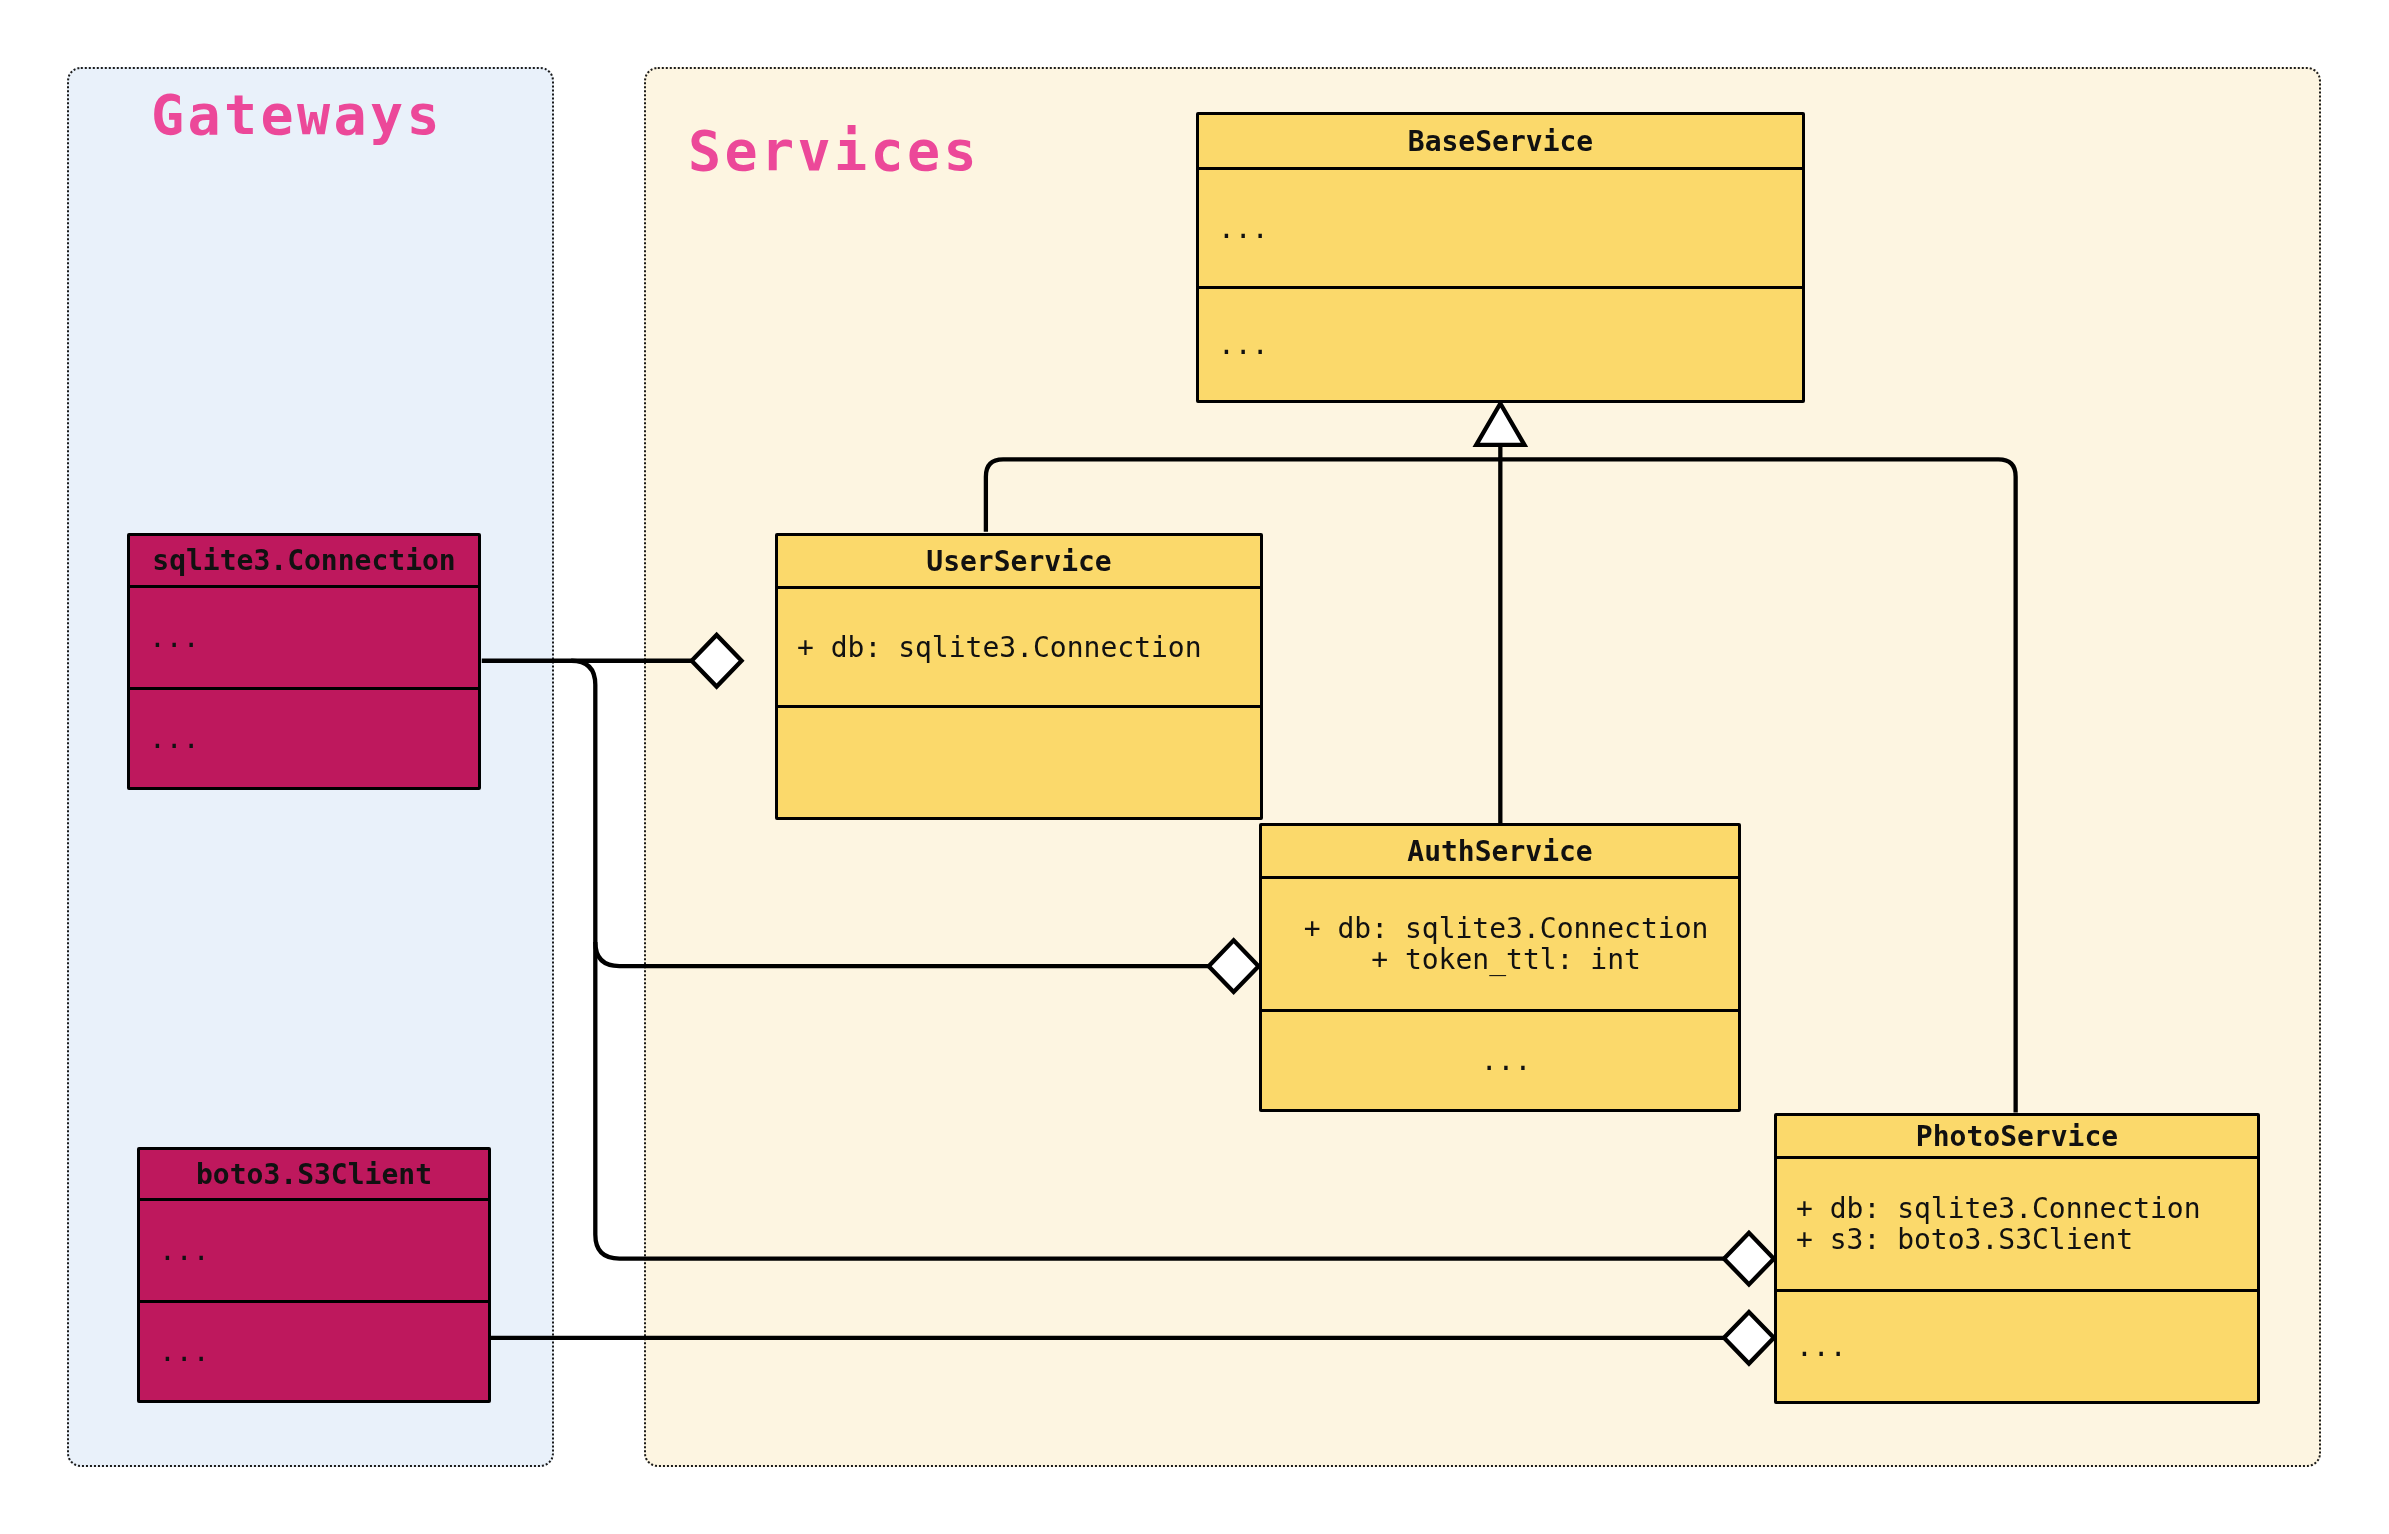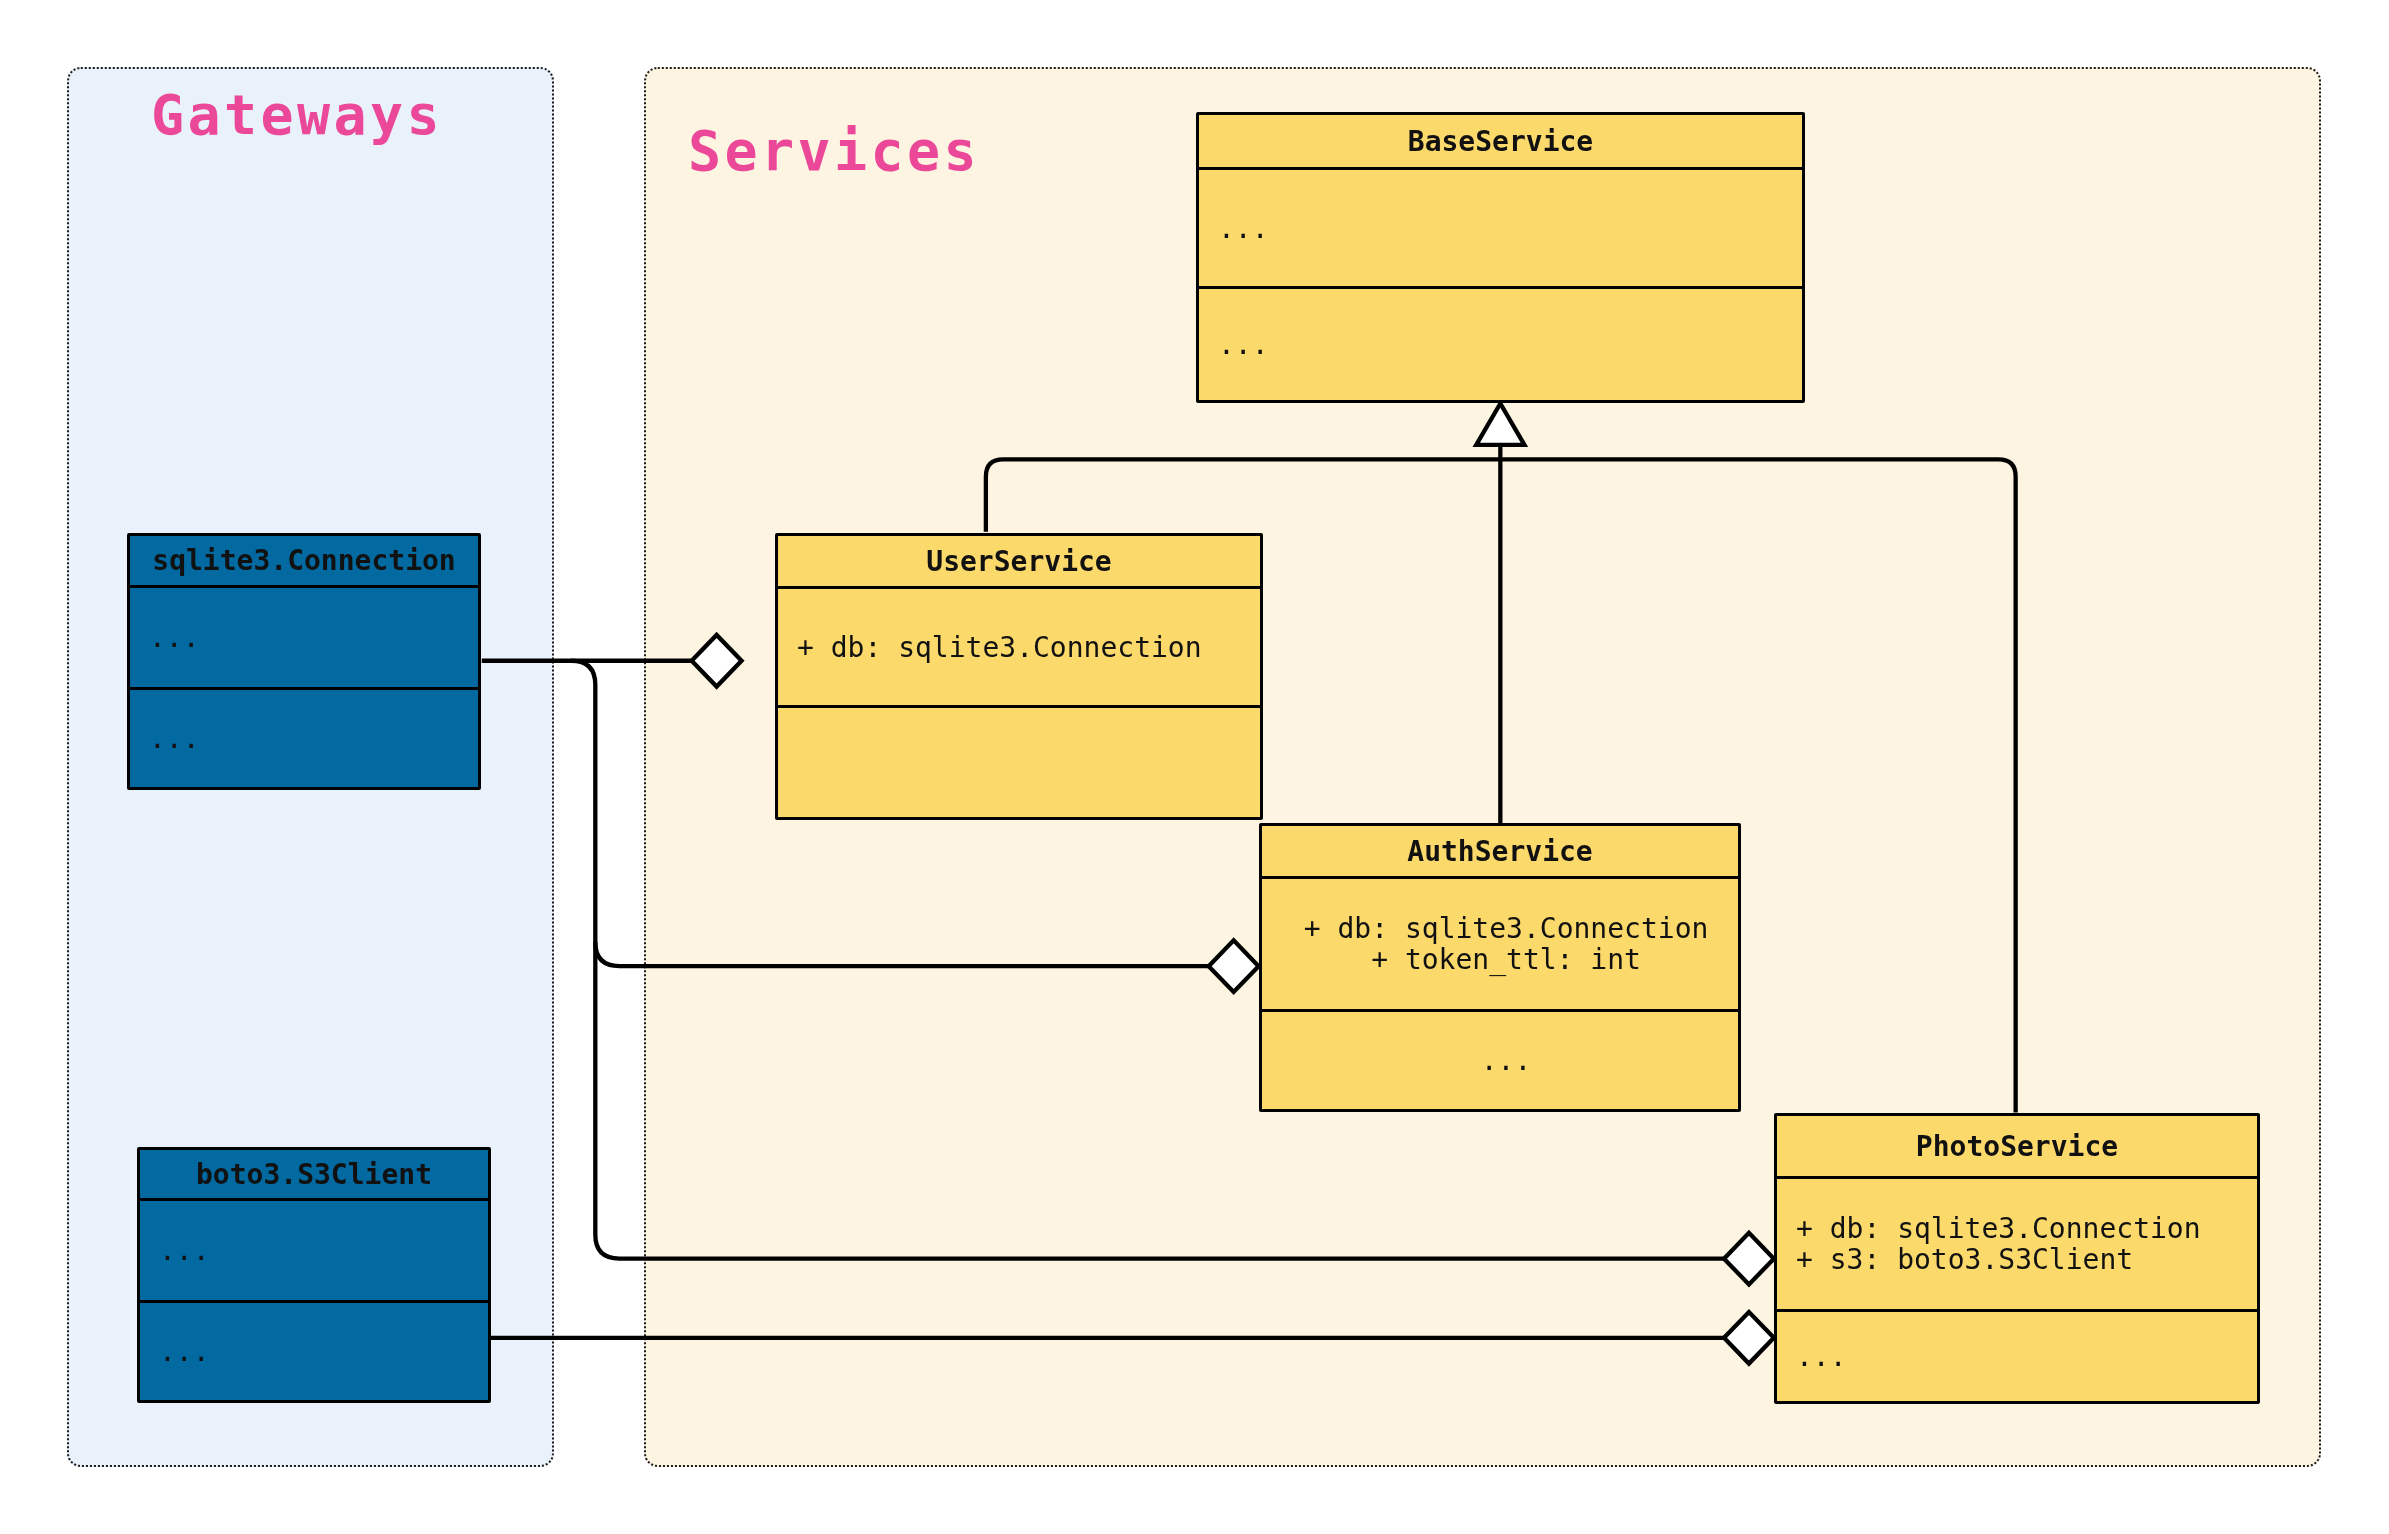--- a/index.html
+++ b/index.html
@@ -45,21 +45,21 @@
   .uml-box {
     position: absolute;
     z-index: 3;
     background: #FBD96B;
     border: 3.4px solid #000000;
     border-radius: 2px;
     display: flex;
     flex-direction: column;
     font-size: 28px;
   }
-  .uml-box.blue { background: #0369a1; }
+  .uml-box.blue { background: #be185d; }
 
   .c-title {
     display: flex; align-items: center; justify-content: center;
     font-weight: bold;
     white-space: nowrap;
   }
   .c-attrs, .c-methods {
     border-top: 3.4px solid #000000;
     display: flex; flex-direction: column; justify-content: center;
     padding-left: 19px; padding-right: 6.9px;
@@ -78,21 +78,21 @@
   #box-base     { left: 1196px; top: 112px;  width: 609px; height: 291px; }
   #box-base .c-title { height: 52px; }    #box-base .c-attrs { height: 119px; }
 
   #box-user     { left: 742px;  top: 533px;  width: 488px; height: 287px; margin-left: 33px; }
   #box-user .c-title { height: 50px; }    #box-user .c-attrs { height: 119px; }
 
   #box-auth     { left: 1259px; top: 823px;  width: 482px; height: 289px; text-align: center; }
   #box-auth .c-title { height: 50px; }    #box-auth .c-attrs { height: 133px; }
 
   #box-photo    { left: 1774px; top: 1113px; width: 486px; height: 291px; }
-  #box-photo .c-title { height: 60px; }   #box-photo .c-attrs { height: 133px; }
+  #box-photo .c-title { height: 40px; }   #box-photo .c-attrs { height: 133px; }
 </style>
 </head>
 <body>
 
 <div class="group-frame" id="frame-gateways"></div>
 <div class="group-frame" id="frame-services"></div>
 
 <div class="group-label" id="label-gateways">Gateways</div>
 <div class="group-label" id="label-services">Services</div>
 

